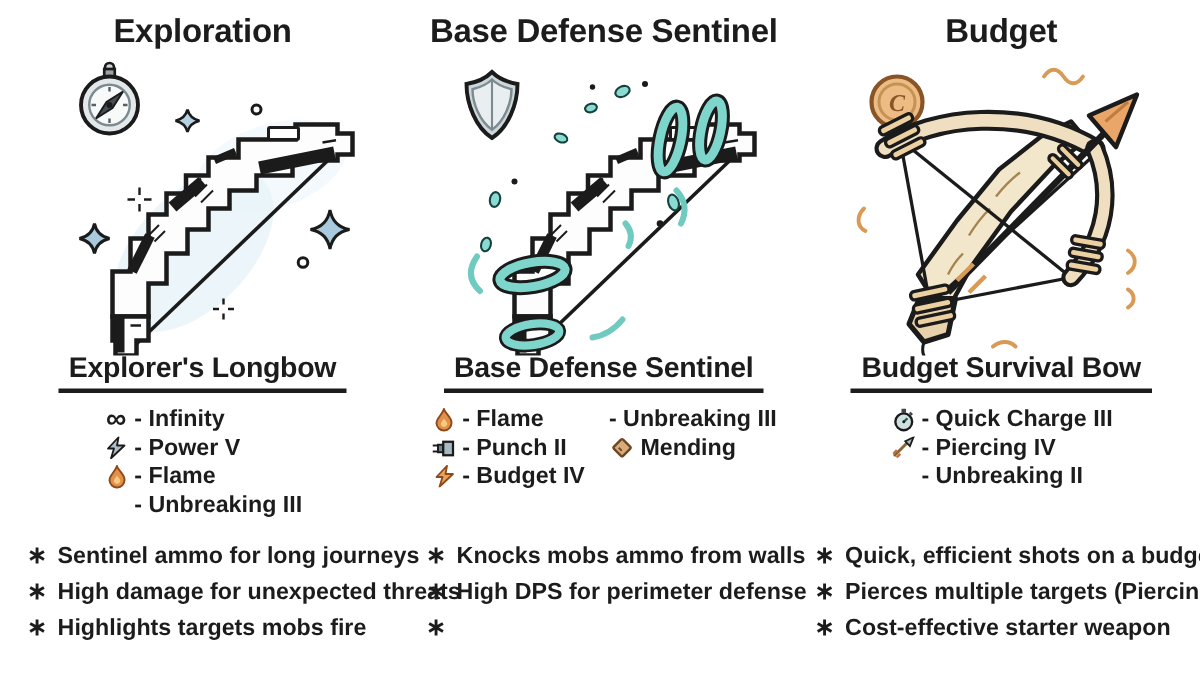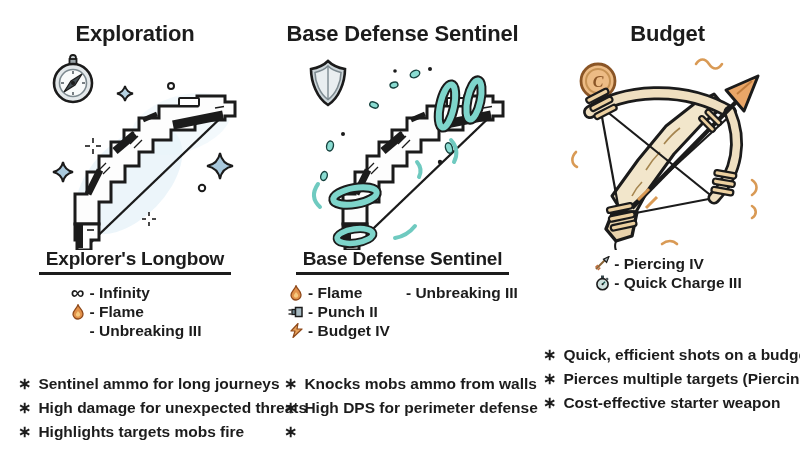--- a/index.html
+++ b/index.html
@@ -3,21 +3,21 @@
 <meta charset="utf-8">
 <style>
   html,body { margin:0; padding:0; }
   body {
     width:800px; height:450px; overflow:hidden;
     background:#ffffff; color:#1c1c1c;
     font-family:"Liberation Sans", sans-serif;
     font-weight:700;
   }
   .wrap { display:grid; grid-template-columns:270px 265px 265px; height:450px; }
-  .col { position:relative; display:flex; flex-direction:column; align-items:center; padding-top:20px; }
+  .col { position:relative; display:flex; flex-direction:column; align-items:center; padding-top:7px; }
   .header { font-size:22px; font-weight:700; letter-spacing:-0.2px; height:28px; line-height:28px; }
   .illus { position:relative; width:100%; height:198px; }
   .bow-svg { position:absolute; left:50%; top:0; transform:translateX(-50%); }
   .badge { position:absolute; }
   .bow-name {
     font-size:19px; font-weight:700; letter-spacing:-0.2px;
     border-bottom:3px solid #1c1c1c; padding:0 7px 2px; margin-top:2px; white-space:nowrap;
   }
   .enchants { height:80px; margin-top:8px; font-size:15.5px; }
   .enchant-row { display:flex; align-items:center; height:19px; white-space:nowrap; }
@@ -118,20 +118,28 @@
         <circle cx="173" cy="140" r="3.2" fill="none" stroke="#1b1b1b" stroke-width="2"></circle>
       </svg>
     </div>
 
     <div class="bow-name">Explorer's Longbow</div>
 
     <div class="enchants">
       <div class="enchant-row">
         <span class="eicon infinity-glyph">∞</span>
         <span>- Infinity</span>
+      </div>
+      <div class="enchant-row">
+        <span class="eicon">
+          <svg width="13" height="15" viewBox="0 0 13 15">
+              <path d="M8,0.5 L1,8 L5,8 L3,14.5 L12,6 L7,6 Z" fill="#aebfc9" stroke="#1b1b1b" stroke-width="1.2" stroke-linejoin="round"></path>
+            </svg>
+        </span>
+        <span>- Power V</span>
       </div>
       <div class="enchant-row">
         <span class="eicon">
           <svg width="14" height="16" viewBox="0 0 14 16">
             <path d="M7,0.8 C8,4 12,6 12,9.8 A5,5 0 0 1 2,10.2 C2,6.8 5.5,4.8 7,0.8 Z" fill="#e2914a" stroke="#8f4a1c" stroke-width="1.3"></path>
             <path d="M7,7 C7.8,8.5 9.3,9 9.2,11 A2.3,2.3 0 0 1 4.8,11 C4.8,9.4 6.2,8.6 7,7 Z" fill="#f7ca7e"></path>
           </svg>
         </span>
         <span>- Flame</span>
       </div>
@@ -244,20 +252,29 @@
                 <path d="M8,0.5 L1,8 L5,8 L3,14.5 L12,6 L7,6 Z" fill="#e8a25a" stroke="#8f4a1c" stroke-width="1.2" stroke-linejoin="round"></path>
               </svg>
           </span>
           <span>- Budget IV</span>
         </div>
       </div>
       <div>
         <div class="enchant-row">
           <span>- Unbreaking III</span>
         </div>
+        <div class="enchant-row">
+          <span class="eicon">
+            <svg width="15" height="15" viewBox="0 0 15 15">
+              <rect x="3.4" y="3.2" width="8.6" height="8.6" rx="1" transform="rotate(45 7.7 7.5)" fill="#d9ab7c" stroke="#6e4722" stroke-width="1.6"></rect>
+              <path d="M5.5,7.5 l2,2" stroke="#6e4722" stroke-width="1.2"></path>
+            </svg>
+          </span>
+          <span>Mending</span>
+        </div>
       </div>
     </div>
 
     <div class="bullets">
       <div class="bullet-row">
         <span class="marker">∗</span>
         <span>Knocks mobs ammo from walls</span>
       </div>
       <div class="bullet-row">
         <span class="marker">∗</span>
@@ -339,49 +356,51 @@
               <rect x="5" y="-11" width="5.5" height="22" rx="2.5"></rect>
           </g>
           <g transform="translate(149 72) rotate(-45)">
             <rect x="-8" y="-10" width="5" height="20" rx="2.5"></rect>
               <rect x="1" y="-10" width="5" height="20" rx="2.5"></rect>
           </g>
         </g>
       </svg>
     </div>
 
+    <div class="bow-name">Budget Survival Bow</div>
 
     <div class="enchants">
+      <div class="enchant-row">
+        <span class="eicon">
+          <svg width="15" height="16" viewBox="0 0 15 16">
+            <rect x="6" y="0.5" width="3" height="2.6" fill="#38474c"></rect>
+            <path d="M11.5,3 l1.6,1.6" stroke="#38474c" stroke-width="1.6"></path>
+            <circle cx="7.5" cy="9.2" r="5.6" fill="#cfe1de" stroke="#1b1b1b" stroke-width="1.6"></circle>
+            <path d="M7.5,9.2 L10,6.8" stroke="#1b5a52" stroke-width="1.5"></path>
+            <circle cx="7.5" cy="9.2" r="1" fill="#1b1b1b"></circle>
+          </svg>
+        </span>
+        <span>- Quick Charge III</span>
+      </div>
       <div class="enchant-row">
         <span class="eicon">
           <svg width="16" height="15" viewBox="0 0 16 15">
             <path d="M2,13 L12,3" stroke="#8a6436" stroke-width="2"></path>
             <g stroke="#c06f3e" stroke-width="1.6">
                 <path d="M1.5,11.5 l2.4,-2.4"></path>
                 <path d="M3.8,14 l2.4,-2.4"></path>
               </g>
             <path d="M15,0.5 L9.5,3.2 L12.6,6.4 Z" fill="#aeb9bd" stroke="#1b1b1b" stroke-width="1.2"></path>
           </svg>
         </span>
         <span>- Piercing IV</span>
       </div>
       <div class="enchant-row">
-        <span class="eicon">
-          <svg width="15" height="16" viewBox="0 0 15 16">
-            <rect x="6" y="0.5" width="3" height="2.6" fill="#38474c"></rect>
-            <path d="M11.5,3 l1.6,1.6" stroke="#38474c" stroke-width="1.6"></path>
-            <circle cx="7.5" cy="9.2" r="5.6" fill="#cfe1de" stroke="#1b1b1b" stroke-width="1.6"></circle>
-            <path d="M7.5,9.2 L10,6.8" stroke="#1b5a52" stroke-width="1.5"></path>
-            <circle cx="7.5" cy="9.2" r="1" fill="#1b1b1b"></circle>
-          </svg>
-        </span>
-        <span>- Quick Charge III</span>
-      </div>
-      <div class="enchant-row">
         <span class="eicon empty"></span>
+        <span>- Unbreaking II</span>
       </div>
     </div>
 
     <div class="bullets">
       <div class="bullet-row">
         <span class="marker">∗</span>
         <span>Quick, efficient shots on a budget</span>
       </div>
       <div class="bullet-row">
         <span class="marker">∗</span>

